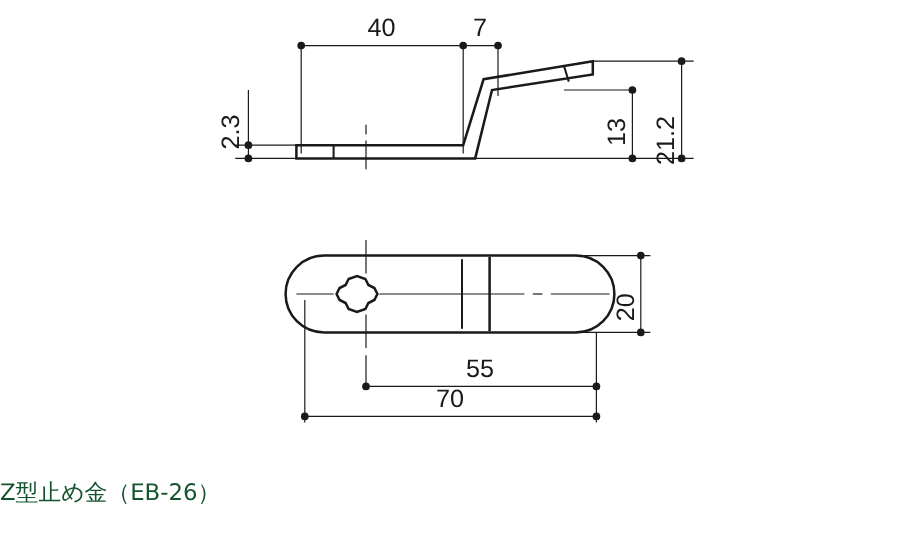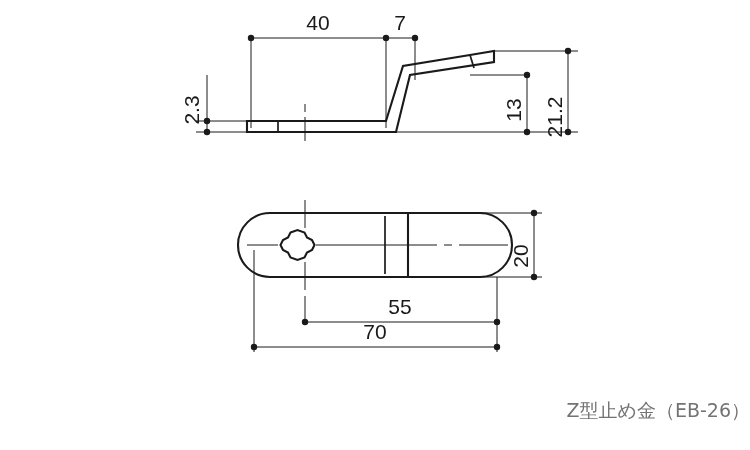--- a/index.html
+++ b/index.html
@@ -57,24 +57,24 @@
     font-size: 21px;
     fill: #1a1a1a;
     text-anchor: middle;
     dominant-baseline: alphabetic;
   }
   .caption {
     position: absolute;
     left: 0;
     top: 398px;
     width: 750px;
-    text-align: right;
+    text-align: left;
     font-family: "DejaVu Sans", sans-serif;
     font-size: 19px;
-    color: #737373;
+    color: #14532d;
     letter-spacing: 0px;
     white-space: nowrap;
   }
 </style>
 </head>
 <body>
 
 <div id="page">
 
   <svg class="drawing" viewBox="0 0 750 450">

